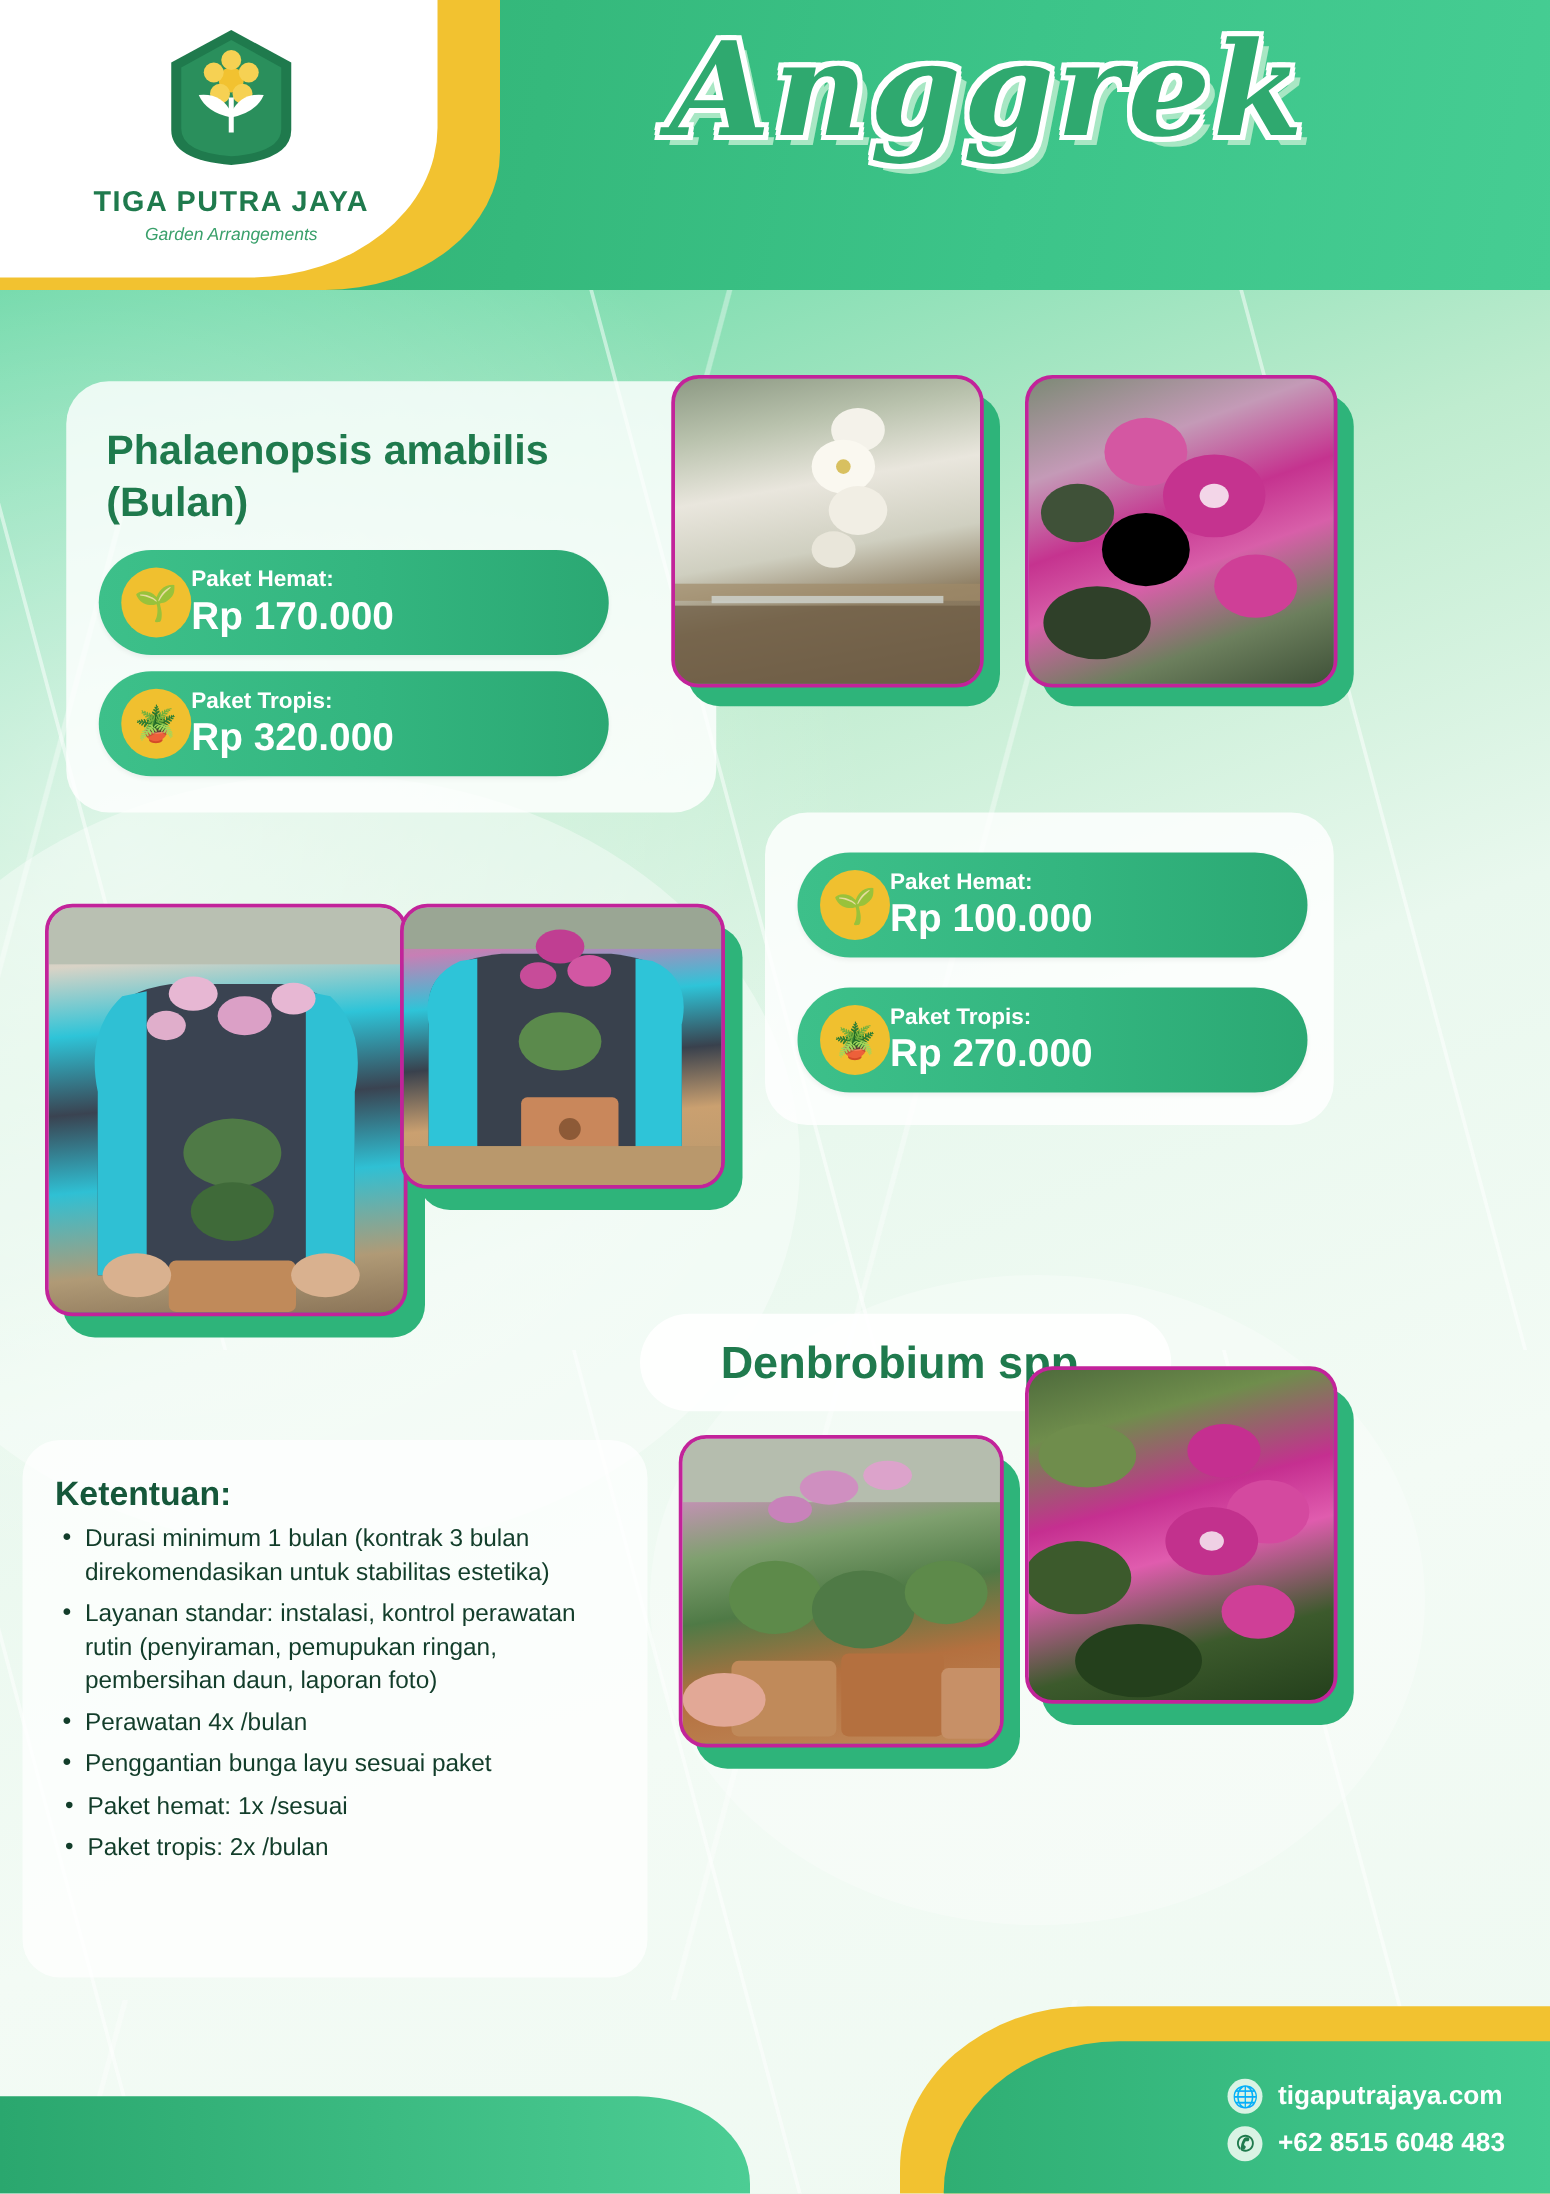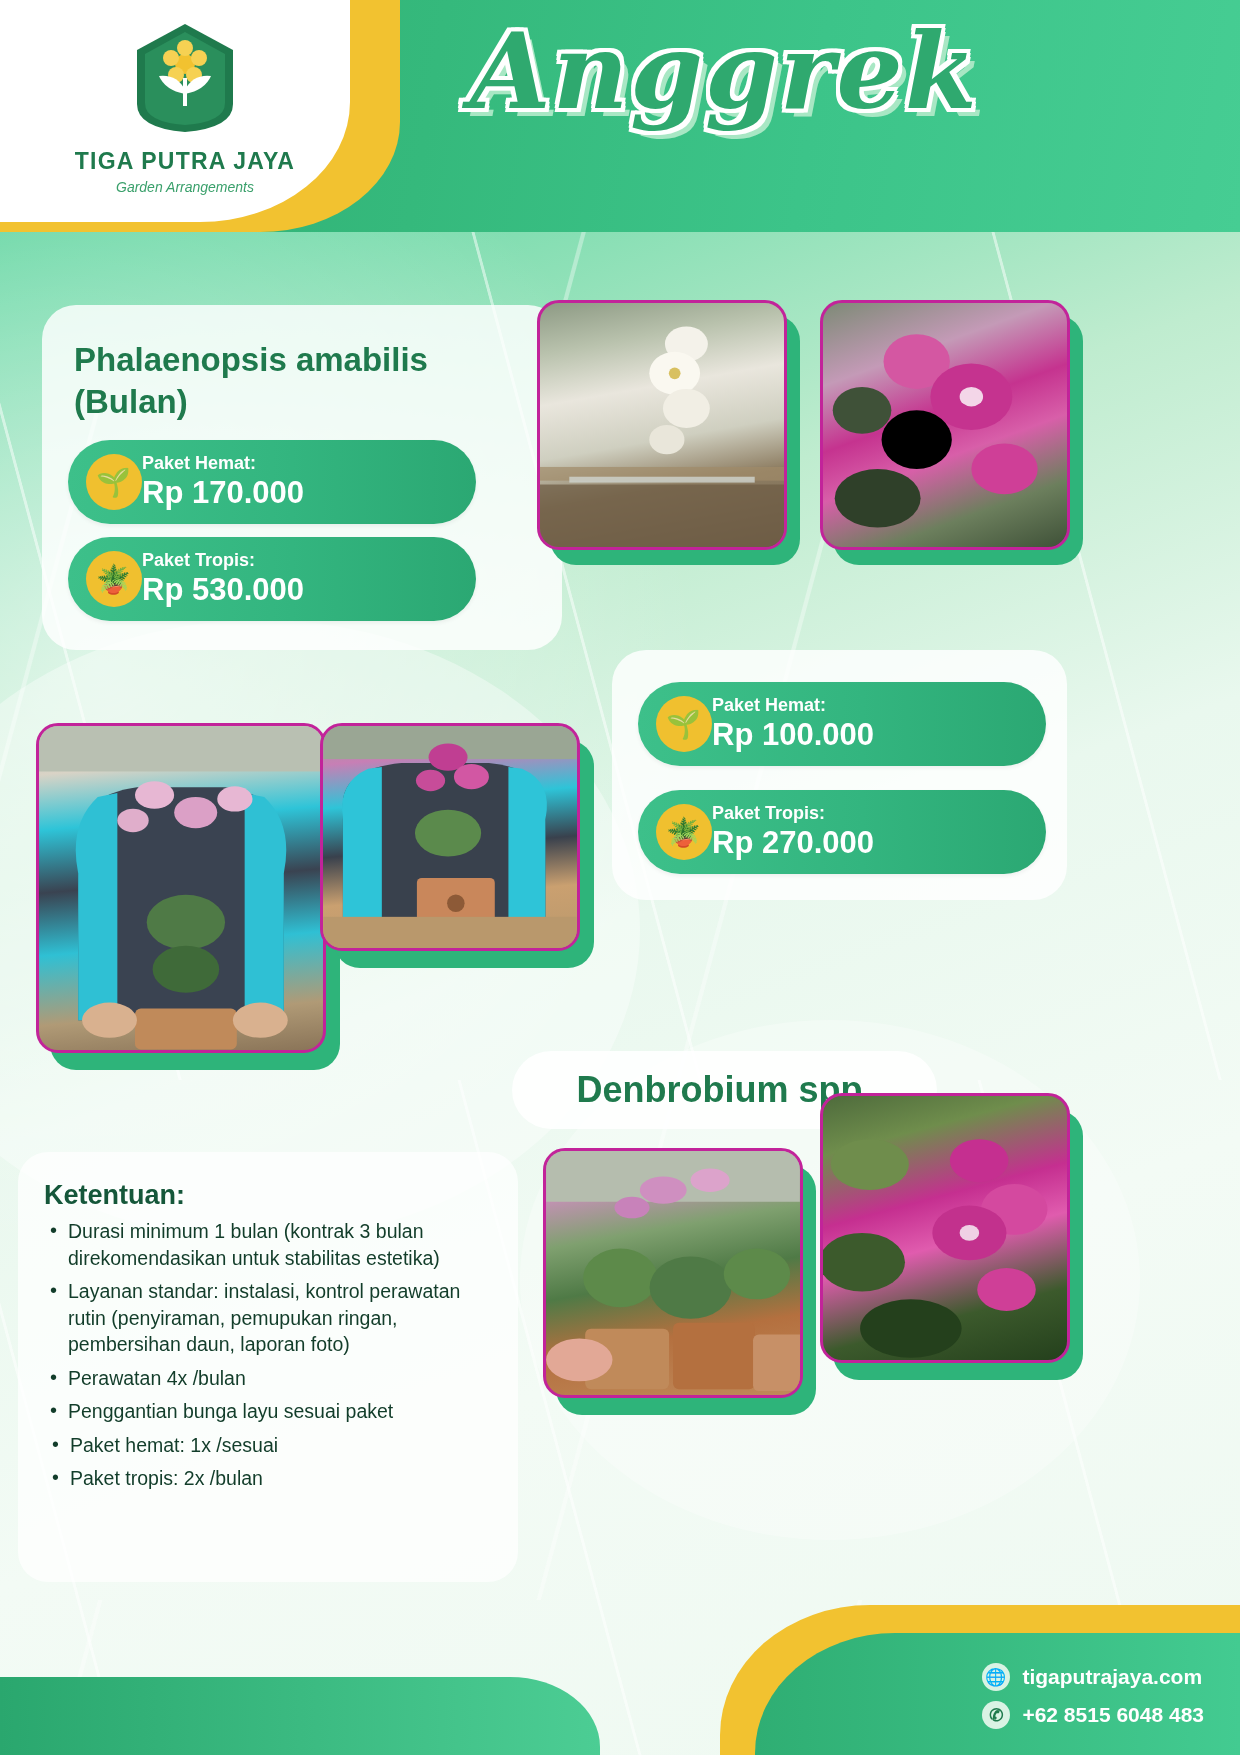--- a/index.html
+++ b/index.html
@@ -85,20 +85,21 @@
   .logo-sub {
     margin-top: 4px;
     font-size: 14px;
     color: #3aa06b;
     font-style: italic;
   }
   .title {
     position: absolute;
     left: 470px; top: 10px;
     width: 640px;
+    text-align: center;
     font-family: "DejaVu Serif", serif;
     font-style: italic;
     font-weight: bold;
     font-size: 104px;
     color: #2fa96f;
     letter-spacing: 2px;
     text-shadow:
       4px 0 0 #fff, -4px 0 0 #fff, 0 4px 0 #fff, 0 -4px 0 #fff,
       4px 4px 0 #fff, -4px -4px 0 #fff, 4px -4px 0 #fff, -4px 4px 0 #fff,
       8px 8px 0 #a8e7c4;
@@ -294,36 +295,36 @@
           <path d="M56 74 Q76 70 82 56 Q64 54 56 70 Z" fill="#ffffff"></path>
         </svg>
       </div>
       <div class="logo-name">TIGA PUTRA JAYA</div>
       <div class="logo-sub">Garden Arrangements</div>
     </div>
 
     <div class="title">Anggrek</div>
   </div>
 
-  <div class="card" style="left:42px; top:305px; width:520px; height:345px;">
+  <div class="card" style="left:53px; top:305px; width:520px; height:345px;">
     <div class="species-title" style="margin:34px 0 0 32px; width:370px;">Phalaenopsis amabilis (Bulan)</div>
 
     <div class="pill" style="position:absolute; left:26px; top:135px; width:408px;">
       <div class="circ">🌱</div>
       <div class="txt">
         <div class="lbl">Paket Hemat:</div>
         <div class="val">Rp 170.000</div>
       </div>
     </div>
 
     <div class="pill" style="position:absolute; left:26px; top:232px; width:408px;">
       <div class="circ">🪴</div>
       <div class="txt">
         <div class="lbl">Paket Tropis:</div>
-        <div class="val">Rp 530.000</div>
+        <div class="val">Rp 320.000</div>
       </div>
     </div>
   </div>
 
   <div class="photo-shadow" style="left:550px; top:315px; width:250px; height:250px;"></div>
   <div class="photo ph1" style="left:537px; top:300px; width:250px; height:250px;">
     <svg viewBox="0 0 250 250" width="244" height="244" style="position:absolute;left:0;top:0;">
       <rect x="0" y="0" width="250" height="250" fill="none"></rect>
       <ellipse cx="150" cy="42" rx="22" ry="18" fill="#f4f2ea"></ellipse>
       <ellipse cx="138" cy="72" rx="26" ry="22" fill="#faf8f0"></ellipse>

